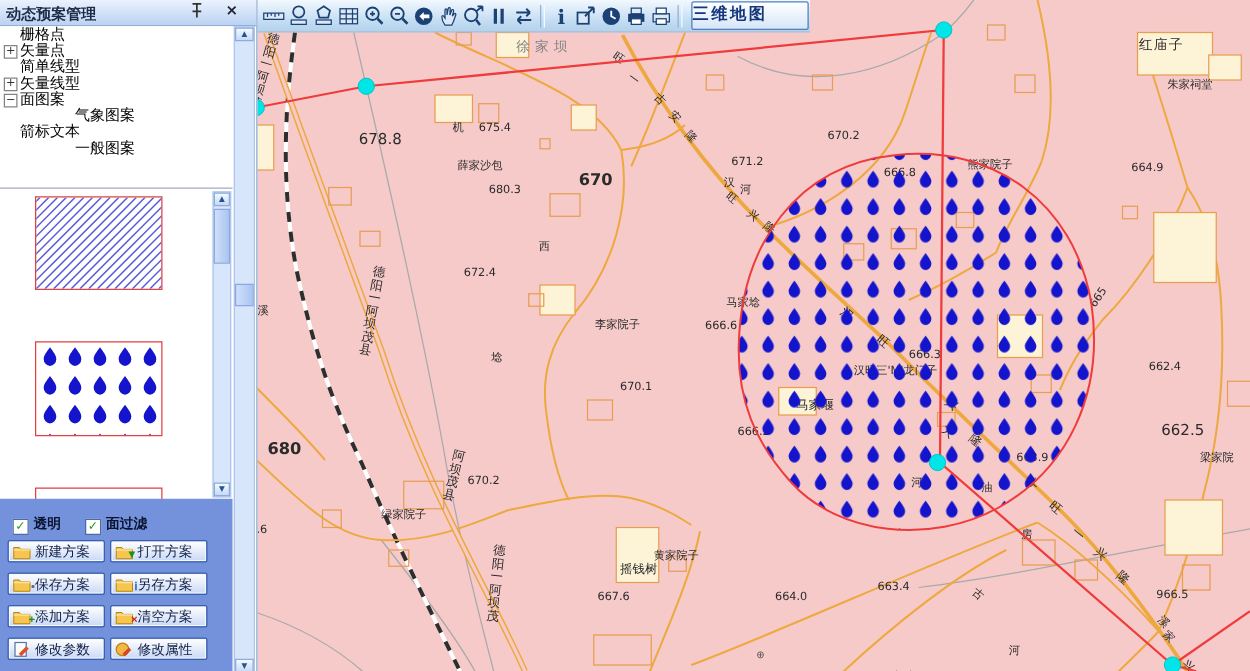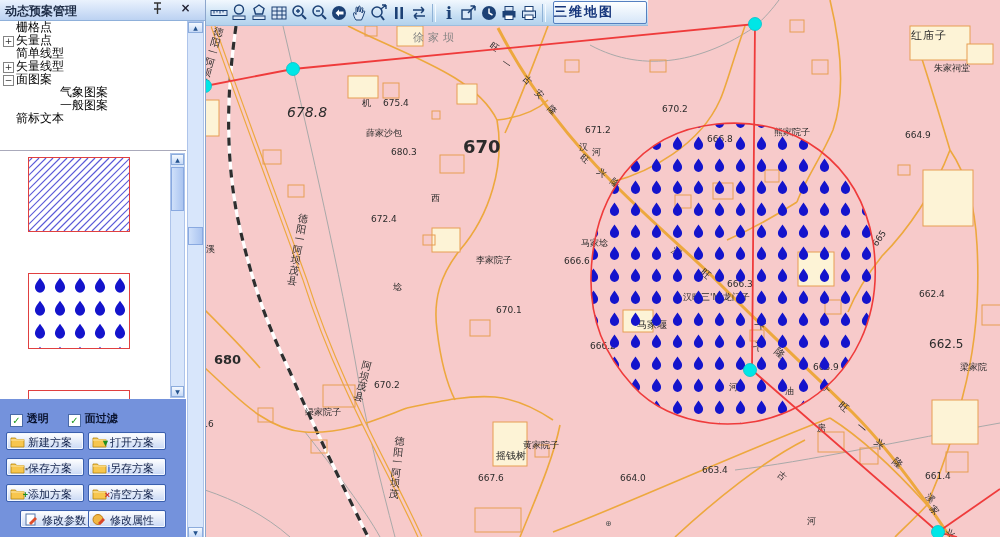--- a/index.html
+++ b/index.html
@@ -68,25 +68,25 @@
           <span class="tree-box">+</span>
           <span class="tree-label">矢量线型</span>
         </div>
         <div class="tree-row lv1">
           <span class="tree-box">−</span>
           <span class="tree-label">面图案</span>
         </div>
         <div class="tree-row lv2">
           <span class="tree-label">气象图案</span>
         </div>
+        <div class="tree-row lv1">
+          <span class="tree-label">箭标文本</span>
+        </div>
         <div class="tree-row lv2">
           <span class="tree-label">一般图案</span>
-        </div>
-        <div class="tree-row lv1">
-          <span class="tree-label">箭标文本</span>
         </div>
       </div>
     <div id="pattern-list">
         <div class="swatch" style="left: 28px; top: 6px; width: 100px; height: 73px; border: 1px solid rgb(224, 64, 64);"><svg width="100" height="73" viewBox="0 0 100 73">
             <line x1="-70" y1="73" x2="3" y2="0" stroke="#5a5ad8" stroke-width="1.2"></line>
             <line x1="-63" y1="73" x2="10" y2="0" stroke="#5a5ad8" stroke-width="1.2"></line>
             <line x1="-56" y1="73" x2="17" y2="0" stroke="#5a5ad8" stroke-width="1.2"></line>
             <line x1="-49" y1="73" x2="24" y2="0" stroke="#5a5ad8" stroke-width="1.2"></line>
             <line x1="-42" y1="73" x2="31" y2="0" stroke="#5a5ad8" stroke-width="1.2"></line>
             <line x1="-35" y1="73" x2="38" y2="0" stroke="#5a5ad8" stroke-width="1.2"></line>
@@ -184,21 +184,21 @@
             </svg><span class="badge" style="right: -3px; bottom: -3px; font-size: 9px; color: rgb(30, 143, 30);">+</span></span>
           <span class="btn-tx">添加方案</span>
         </button>
         <button class="panel-btn" style="left: 88px; top: 85px;">
           <span class="btn-ic"><svg width="15" height="13" viewBox="0 0 15 13">
               <path d="M1,3 h4.5 l1,1.5 H14 V12 H1 Z" fill="#f7c64e" stroke="#b8860b" stroke-width="0.8"></path>
               <path d="M1,5 H14" stroke="#fce29a" stroke-width="1.2"></path>
             </svg><span class="badge" style="right: -3px; bottom: -3px; font-size: 9px; color: rgb(208, 32, 32);">×</span></span>
           <span class="btn-tx">清空方案</span>
         </button>
-        <button class="panel-btn" style="left: 20px; top: 111px;">
+        <button class="panel-btn" style="left: 6px; top: 111px;">
           <span class="btn-ic"><svg width="15" height="13" viewBox="0 0 15 13">
               <rect x="2" y="1" width="9" height="11" fill="#fff" stroke="#5577aa"></rect>
               <path d="M5,10 L11,4 L13,6 L7,12 Z" fill="#e04e2a"></path>
             </svg></span>
           <span class="btn-tx">修改参数</span>
         </button>
         <button class="panel-btn" style="left: 88px; top: 111px;">
           <span class="btn-ic"><svg width="15" height="13" viewBox="0 0 15 13">
               <circle cx="6" cy="6.5" r="5" fill="#f2b844" stroke="#c27f12"></circle>
               <path d="M6,10 L11,5 L13,7 L8,12 Z" fill="#d8452a"></path>
@@ -399,26 +399,26 @@
           <rect x="445" y="60" width="16" height="12" fill="none" stroke="#e79e52" stroke-width="1"></rect>
           <rect x="360" y="60" width="14" height="12" fill="none" stroke="#e79e52" stroke-width="1"></rect>
           <rect x="470" y="195" width="16" height="13" fill="none" stroke="#e79e52" stroke-width="1"></rect>
           <rect x="545" y="330" width="14" height="11" fill="none" stroke="#e79e52" stroke-width="1"></rect>
         </g>
     </svg>
     <div id="map-labels">
         <div class="map-label" style="left: 208px; top: 32px; font-size: 11px; color: rgb(130, 130, 130); letter-spacing: 4px;">徐家坝</div>
         <div class="map-label" style="left: 706px; top: 30px; font-size: 11px; letter-spacing: 1px;">红庙子</div>
         <div class="map-label" style="left: 729px; top: 64px; font-size: 9px;">朱家祠堂</div>
-        <div class="map-label" style="left: 82px; top: 105px; font-size: 14px; font-style: italic;">678.8</div>
+        <div class="map-label" style="left: 82px; top: 105px; font-size: 12px;">678.8</div>
         <div class="map-label" style="left: 157px; top: 99px; font-size: 9px;">机</div>
         <div class="map-label" style="left: 178px; top: 99px; font-size: 9px;">675.4</div>
         <div class="map-label" style="left: 161px; top: 129px; font-size: 9px;">薛家沙包</div>
         <div class="map-label" style="left: 186px; top: 148px; font-size: 9px;">680.3</div>
-        <div class="map-label" style="left: 258px; top: 138px; font-size: 18px; font-weight: bold;">670</div>
+        <div class="map-label" style="left: 258px; top: 138px; font-size: 13px; font-weight: bold;">670</div>
         <div class="map-label" style="left: 166px; top: 215px; font-size: 9px;">672.4</div>
         <div class="map-label" style="left: 226px; top: 194px; font-size: 9px;">西</div>
         <div class="map-label" style="left: 1px; top: 245px; font-size: 9px;">溪</div>
         <div class="map-label" style="left: 271px; top: 256px; font-size: 9px;">李家院子</div>
         <div class="map-label" style="left: 188px; top: 283px; font-size: 9px;">埝</div>
         <div class="map-label" style="left: 291px; top: 306px; font-size: 9px;">670.1</div>
         <div class="map-label" style="left: 9px; top: 353px; font-size: 13px; font-weight: bold;">680</div>
         <div class="map-label" style="left: 380px; top: 126px; font-size: 9px;">671.2</div>
         <div class="map-label" style="left: 374px; top: 143px; font-size: 9px;">汉</div>
         <div class="map-label" style="left: 387px; top: 148px; font-size: 9px;">河</div>
@@ -432,21 +432,21 @@
         <div class="map-label" style="left: 376px; top: 239px; font-size: 9px;">马家埝</div>
         <div class="map-label" style="left: 359px; top: 257px; font-size: 9px;">666.6</div>
         <div class="map-label" style="left: 522px; top: 280px; font-size: 9px;">666.3</div>
         <div class="map-label" style="left: 478px; top: 293px; font-size: 9px;">汉旺三'M'龙门子</div>
         <div class="map-label" style="left: 432px; top: 320px; font-size: 10px;">马家堰</div>
         <div class="map-label" style="left: 385px; top: 342px; font-size: 9px;">666.2</div>
         <div class="map-label" style="left: 608px; top: 363px; font-size: 9px;">663.9</div>
         <div class="map-label" style="left: 524px; top: 383px; font-size: 9px;">河</div>
         <div class="map-label" style="left: 580px; top: 387px; font-size: 9px;">油</div>
         <div class="map-label" style="left: 616px; top: 383px; font-size: 9px;">汉</div>
-        <div class="map-label" style="left: 720px; top: 472px; font-size: 9px;">661.4</div>
+        <div class="map-label" style="left: 720px; top: 472px; font-size: 9px;">966.5</div>
         <div class="map-label" style="left: 497px; top: 466px; font-size: 9px;">663.4</div>
         <div class="map-label" style="left: 415px; top: 474px; font-size: 9px;">664.0</div>
         <div class="map-label" style="left: 498px; top: 498px; font-size: 10px; margin-top: 40px;">周家湾</div>
         <div class="map-label" style="left: 576px; top: 470px; font-size: 9px; transform: rotate(40deg);">古</div>
         <div class="map-label" style="left: 602px; top: 517px; font-size: 9px;">河</div>
         <div class="map-label" style="left: 612px; top: 424px; font-size: 9px;">房</div>
         <div class="map-label" style="left: 318px; top: 441px; font-size: 9px;">黄家院子</div>
         <div class="map-label" style="left: 291px; top: 451px; font-size: 10px;">摇钱树</div>
         <div class="map-label" style="left: 100px; top: 408px; font-size: 9px;">绿家院子</div>
         <div class="map-label" style="left: 169px; top: 381px; font-size: 9px;">670.2</div>

